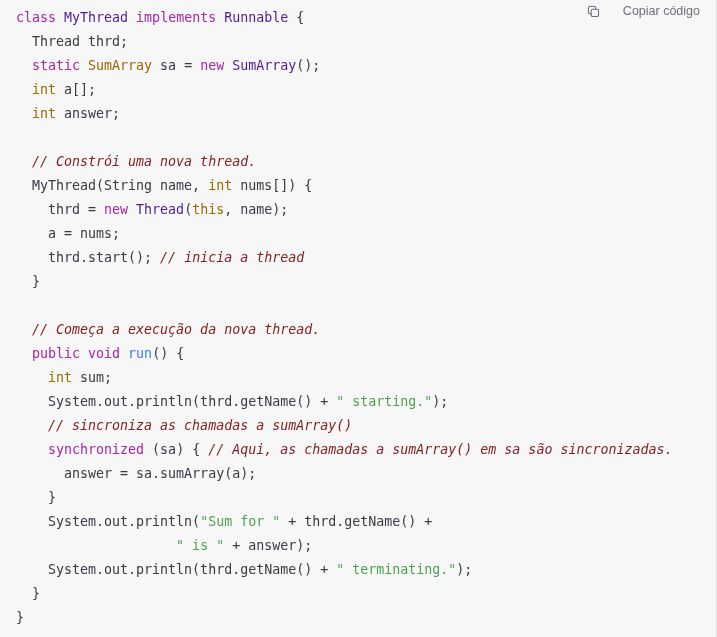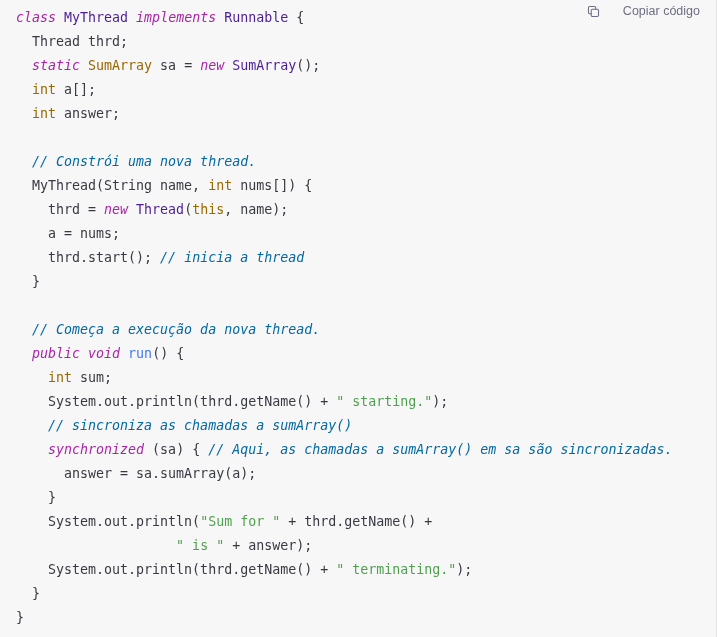--- a/index.html
+++ b/index.html
@@ -65,25 +65,25 @@
     -webkit-font-smoothing: antialiased;
   }
   .code-line {
     min-height: 24px;
     white-space: pre;
   }
   .code-line.blank { height: 24px; }
 
   
   .tok-plain    { color: #383a42; }
-  .tok-keyword  { color: #a626a4; font-style: italic; }
+  .tok-keyword  { color: #a626a4; }
   .tok-type     { color: #4c1d95; }
   .tok-builtin  { color: #986801; }
   .tok-string   { color: #50a14f; }
-  .tok-comment  { color: #0369a1; font-style: italic; }
+  .tok-comment  { color: #7f1d1d; font-style: italic; }
   .tok-function { color: #4078f2; }
 </style>
 </head>
 <body>
 
 <div id="code-block">
 
   <button id="copy-button">
     <span class="copy-icon">
       <svg width="13" height="13" viewBox="0 0 16 16" fill="none" stroke="#6e6e80" stroke-width="1.3" stroke-linecap="round" stroke-linejoin="round">

